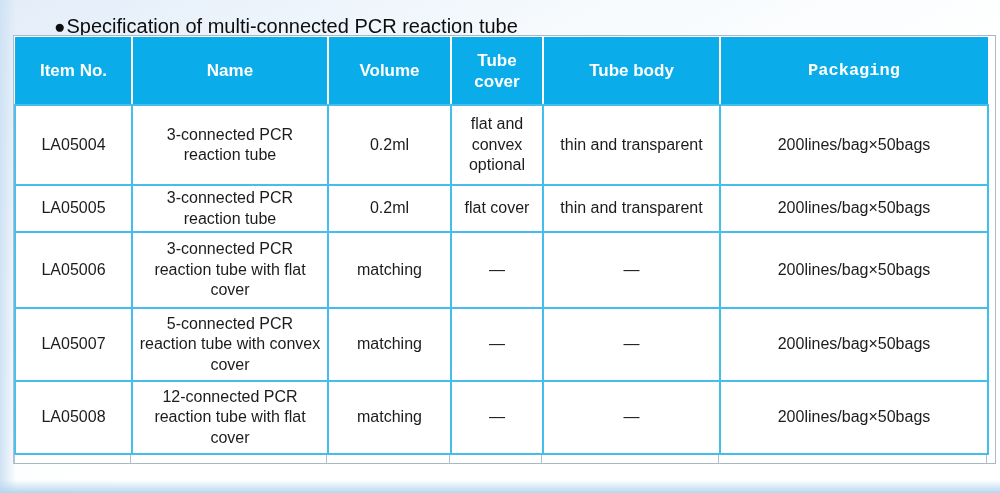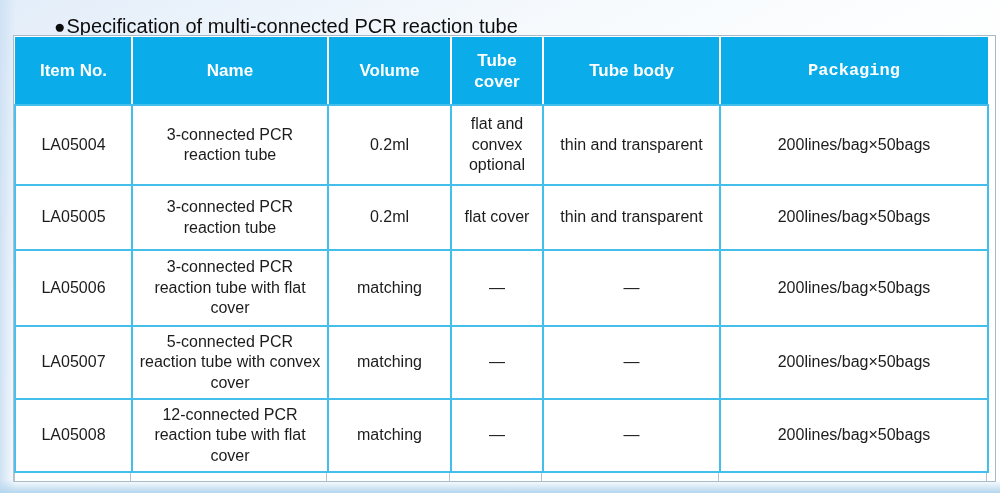--- a/index.html
+++ b/index.html
@@ -68,21 +68,21 @@
     border:2px solid var(--grid);
     font-size:16px;
     color:#1c1c1c;
     text-align:center;
     vertical-align:middle;
     line-height:1.28;
     padding:2px 4px;
     background:#ffffff;
   }
   .spec tbody tr:nth-child(1){height:80px;}
-  .spec tbody tr:nth-child(2){height:65px;}
+  .spec tbody tr:nth-child(2){height:47px;}
   .spec tbody tr:nth-child(3){height:76px;}
   .spec tbody tr:nth-child(4){height:73px;}
   .spec tbody tr:nth-child(5){height:73px;}
   .sliver{
     display:flex;width:973px;height:8px;overflow:hidden;
   }
   .sliver .sl-cell{
     height:100%;
     border-right:1px solid #b3c2cc;
     background:#ffffff;

